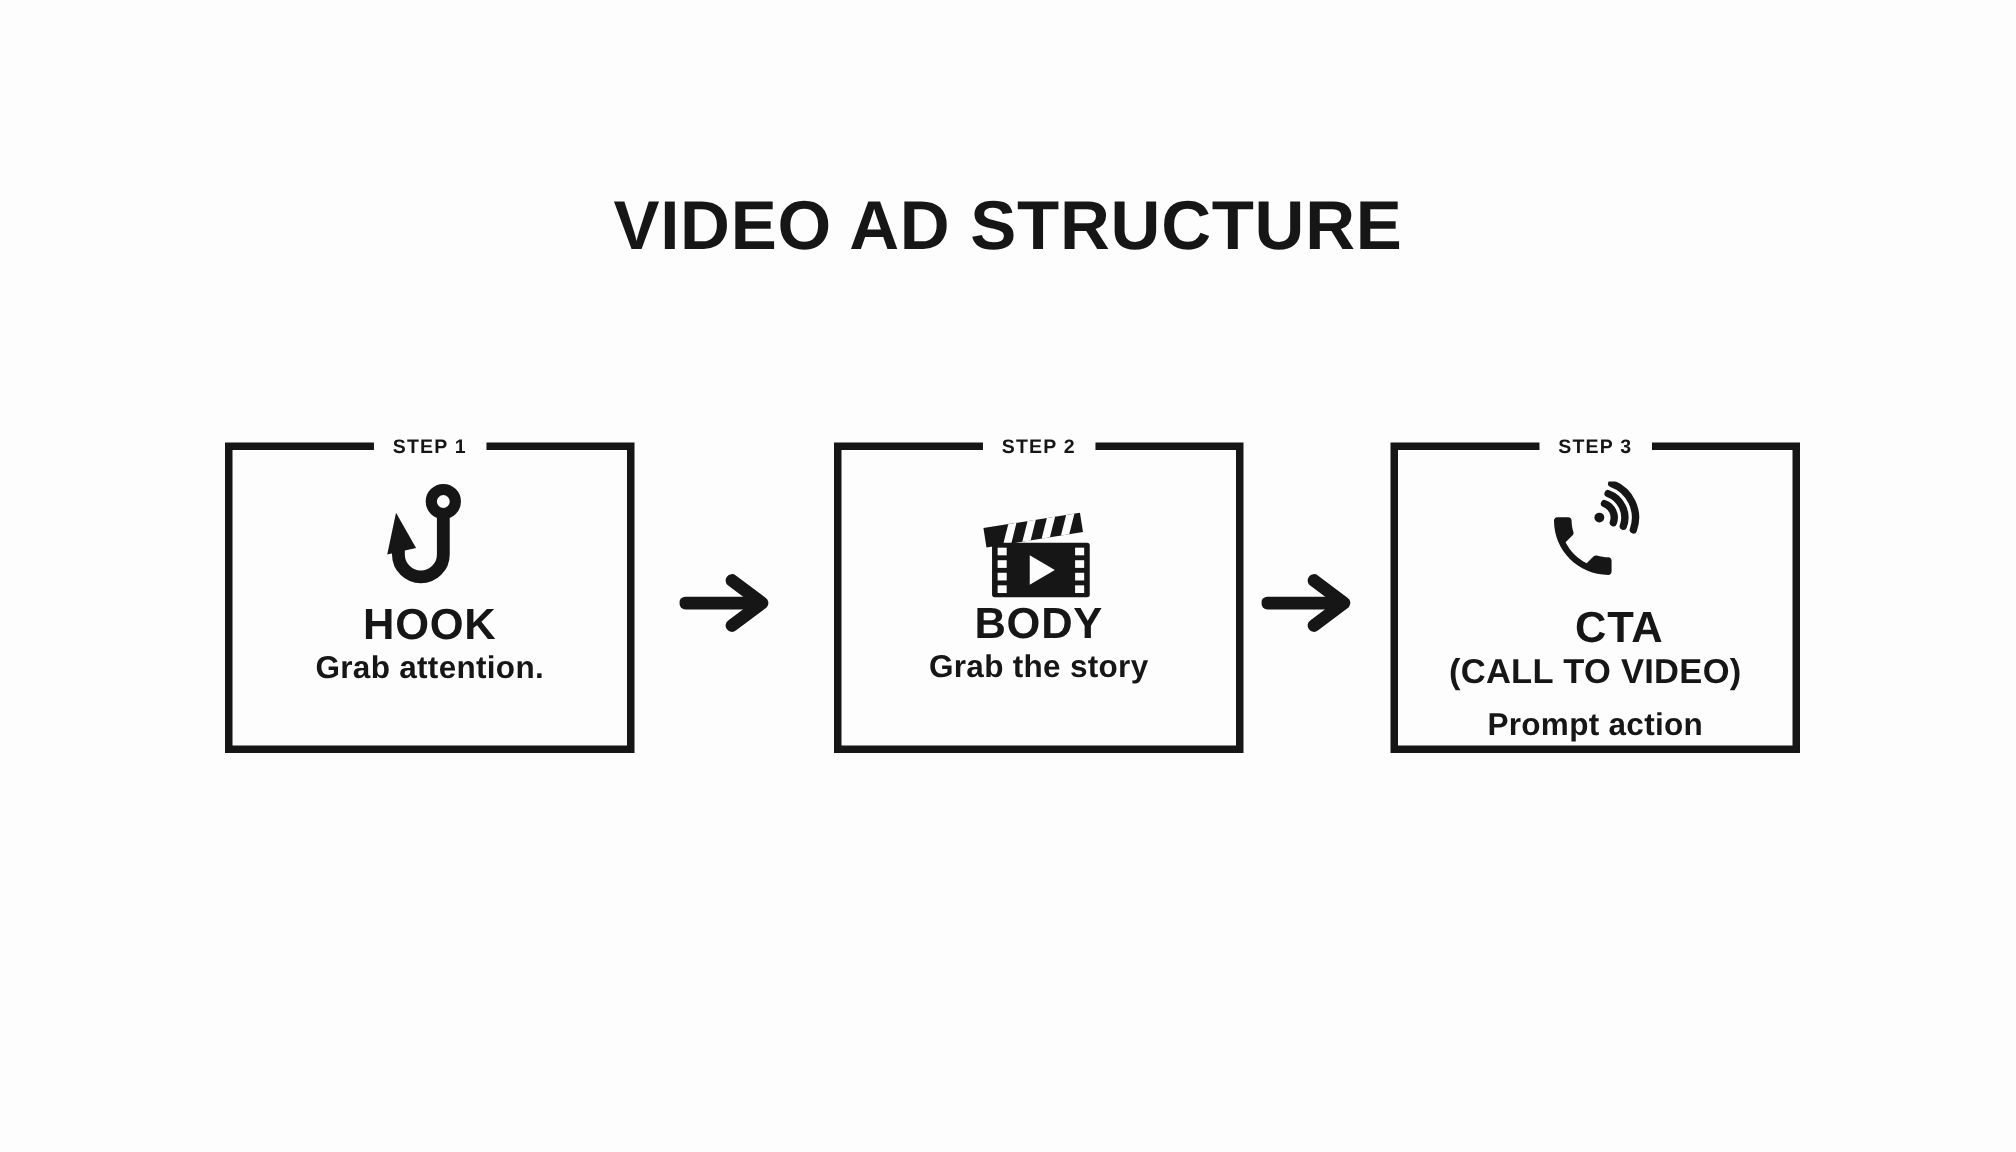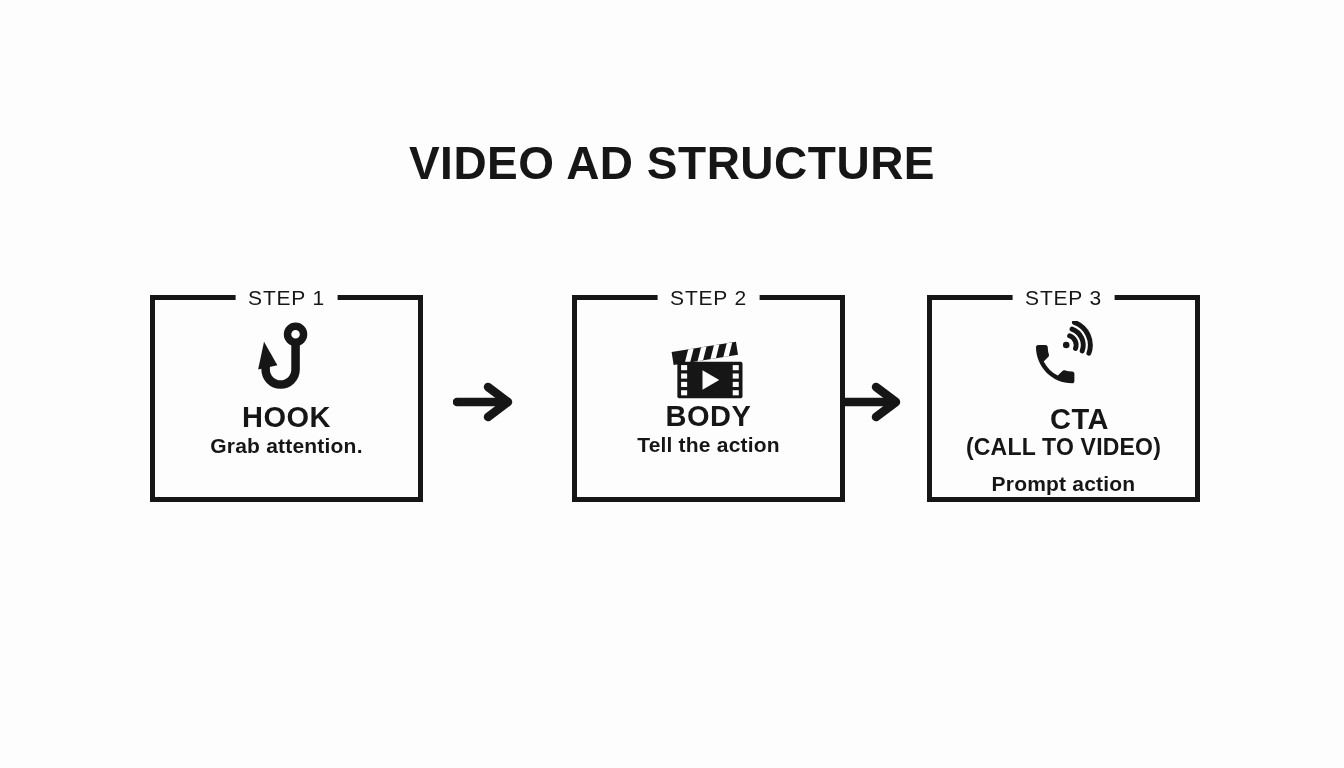--- a/index.html
+++ b/index.html
@@ -11,50 +11,50 @@
   }
   .canvas {
     position:relative;
     width:1344px; height:768px;
     background:var(--bg);
     overflow:hidden;
   }
   .title {
     position:absolute;
     left:0; right:0; top:119px;
-    margin:17px;
+    margin:4px;
     text-align:center;
     font-size:46px;
     font-weight:700;
     letter-spacing:0.5px;
     color:var(--ink);
   }
   .step-box {
     position:absolute;
     top:295px;
     width:273px; height:207px;
     box-sizing:border-box;
     border:5px solid var(--ink);
     background:var(--bg);
     display:flex;
     flex-direction:column;
     align-items:center;
   }
   .box-hook { left:150px; }
-  .box-body { left:572px; }
+  .box-body { left:556px; }
   .box-cta  { left:927px; }
   .step-label {
     position:absolute;
     top:-13px;
     left:50%;
     transform:translateX(-50%);
     background:var(--bg);
     padding:0 13px;
-    font-size:21px;
-    font-weight:400;
+    font-size:13px;
+    font-weight:700;
     line-height:22px;
     letter-spacing:0.8px;
     white-space:nowrap;
     color:var(--ink);
   }
   .icon-wrap { display:flex; align-items:center; justify-content:center; }
   .box-hook .icon-wrap { margin-top:19px; height:82px; }
   .box-body .icon-wrap { margin-top:33px; height:67px; }
   .box-cta  .icon-wrap { margin-top:20px; height:74px; }
   .heading {
@@ -142,21 +142,21 @@
           <rect x="71.5" y="34.5" width="6.5" height="5.5"></rect>
           <rect x="71.5" y="43.5" width="6.5" height="5.5"></rect>
           <rect x="71.5" y="52.5" width="6.5" height="5.5"></rect>
           <rect x="71.5" y="61.5" width="6.5" height="5.5"></rect>
           <polygon points="39,40 57,50.5 39,61"></polygon>
         </g>
       </svg>
     </div>
     <div class="heading">BODY</div>
 
-    <div class="desc">Tell the action</div>
+    <div class="desc">Grab the story</div>
   </section>
 
   <div class="arrow arrow-2">
     <svg width="62" height="46" viewBox="0 0 62 46" aria-hidden="true">
       <path class="ink-stroke" d="M4 23 H50" stroke-width="8.5" stroke-linecap="round"></path>
       <path class="ink-stroke" d="M35 8 L55 23 L35 38" stroke-width="8.5" stroke-linecap="round" stroke-linejoin="round"></path>
     </svg>
   </div>
 
   <section class="step-box box-cta">

